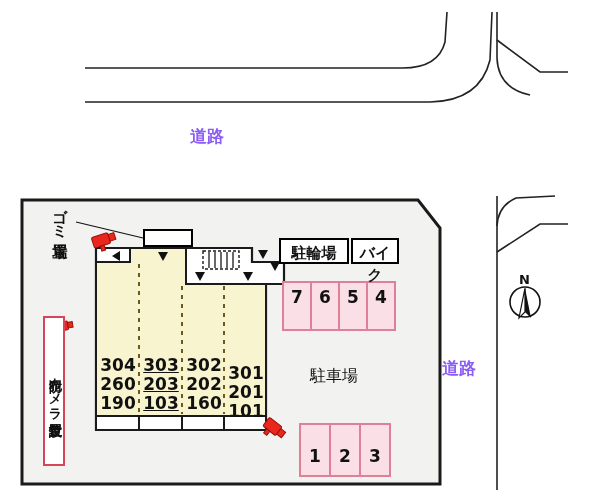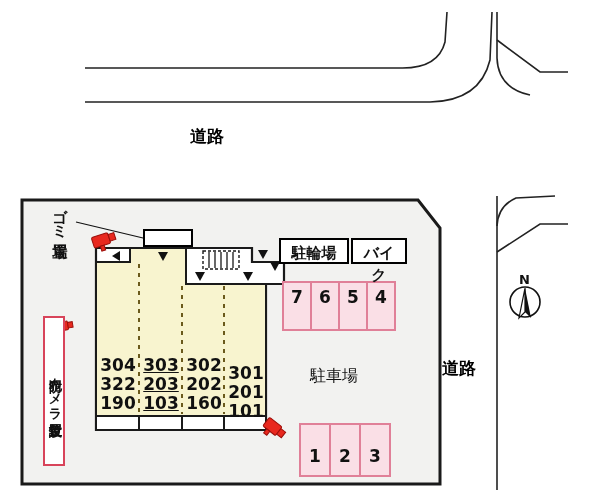--- a/index.html
+++ b/index.html
@@ -30,21 +30,21 @@
   }
   .hlabel {
     position: absolute;
     font-family: "DejaVu Sans", "Liberation Sans", sans-serif;
     line-height: 1.0;
     white-space: nowrap;
   }
   .road-label {
     font-size: 17px;
     font-weight: 700;
-    color: #000000;
+    color: #8b5cf6;
   }
   .gomi-label {
     left: 52px;
     top: 198px;
     font-size: 15px;
     font-weight: 700;
     color: #111;
     height: 80px;
   }
   .camera-note {
@@ -214,27 +214,27 @@
 <div class="hlabel road-label" style="left:442px; top:360px;">道路</div>
 
 <div class="vlabel gomi-label">ゴミ置場</div>
 
 <div class="vlabel camera-note">防犯カメラ設置位置</div>
 
 <div class="box-label" style="position:absolute; left:143px; top:229px; width:50px; height:18px;"></div>
 
 <div class="box-label" style="position:absolute; left:279px; top:238px; width:70px; height:26px; line-height:22px;">駐輪場</div>
 
-<div class="box-label" style="position:absolute; left:351px; top:238px; width:56px; height:26px; line-height:22px;">バイク</div>
+<div class="box-label" style="position:absolute; left:351px; top:238px; width:48px; height:26px; line-height:22px;">バイク</div>
 
 <div class="hlabel parking-title" style="left:310px; top:368px;">駐車場</div>
 
 <div class="unit-col" style="left:97px; top:356px; width:42px;">
   <div>304</div>
-  <div>322</div>
+  <div>260</div>
   <div>190</div>
 </div>
 
 <div class="unit-col" style="left:140px; top:356px; width:42px;text-decoration:underline;">
   <div>303</div>
   <div>203</div>
   <div>103</div>
 </div>
 
 <div class="unit-col" style="left:183px; top:356px; width:42px;">

